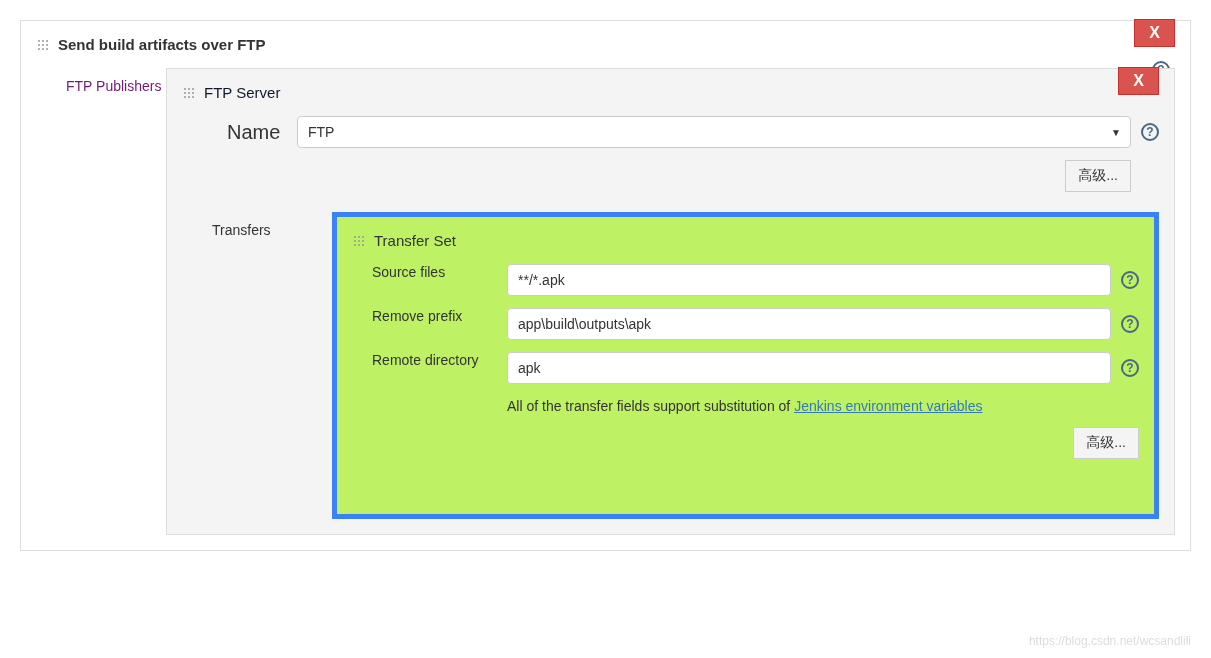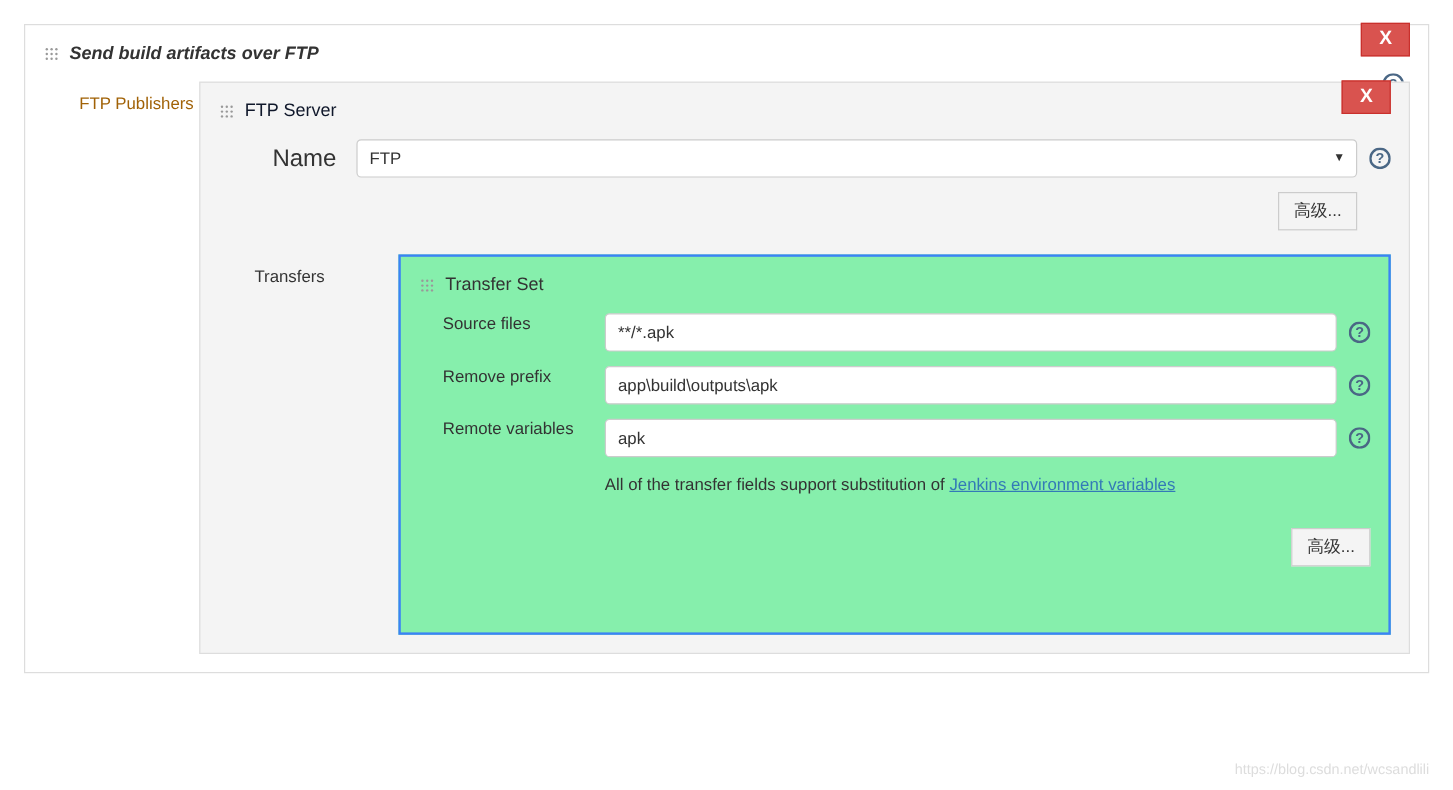--- a/index.html
+++ b/index.html
@@ -27,21 +27,20 @@
       padding: 4px 14px;
       cursor: pointer;
       z-index: 10;
     }
     .close-outer { top: -2px; right: 15px; }
     .close-inner { top: -2px; right: 15px; }
     .section-header {
       display: flex;
       align-items: center;
       margin-bottom: 10px;
-      font-style: italic;
     }
     .drag-icon {
       width: 14px;
       height: 14px;
       margin-right: 8px;
       display: inline-flex;
       align-items: center;
       justify-content: center;
     }
     .drag-icon svg { display: block; }
@@ -66,21 +65,21 @@
     .help-icon svg { display: block; }
     .body-row {
       display: flex;
       margin-top: 15px;
     }
     .left-label-col {
       width: 130px;
       padding-left: 30px;
       padding-top: 10px;
       font-size: 14px;
-      color: #a16207;
+      color: #701a75;
     }
     .right-col {
       flex: 1;
       border: 1px solid #ddd;
       background: #f4f4f4;
       padding: 15px 15px 15px 15px;
       position: relative;
     }
     .sub-title {
       font-size: 15px;
@@ -148,22 +147,22 @@
       gap: 35px;
     }
     .transfers-label {
       width: 115px;
       padding-left: 30px;
       padding-top: 10px;
       font-size: 14px;
     }
     .transfers-panel {
       flex: 1;
-      border: 2px solid #3b82f6;
-      background: #86efac;
+      border: 5px solid #3b82f6;
+      background: #bef264;
       padding: 15px;
     }
     .transfer-set-header {
       display: flex;
       align-items: center;
       font-size: 15px;
       margin-bottom: 15px;
     }
     .tform-row {
       display: flex;
@@ -174,21 +173,21 @@
       width: 155px;
       padding-left: 20px;
       font-size: 14px;
       color: #333;
     }
     .note-row {
       margin-left: 155px;
       font-size: 14px;
       color: #333;
       margin-top: 8px;
-      margin-bottom: 26px;
+      margin-bottom: 10px;
       line-height: 1.5;
     }
     .note-row a { color: #337ab7; text-decoration: underline; }
     .add-btn-row { margin-top: 15px; }
     .watermark {
       position: fixed;
       bottom: 10px;
       right: 20px;
       color: #ddd;
       font-size: 12px;
@@ -310,21 +309,21 @@
               <span class="help-icon">
                 <svg width="18" height="18" viewBox="0 0 18 18">
                     <circle cx="9" cy="9" r="8" fill="none" stroke="#4a6785" stroke-width="2"></circle>
                     <text x="9" y="13" text-anchor="middle" font-size="12" font-weight="bold" fill="#4a6785">?</text>
                   </svg>
               </span>
             </div>
           </div>
 
           <div class="tform-row">
-            <div class="tform-label">Remote variables</div>
+            <div class="tform-label">Remote directory</div>
             <div class="form-input-wrap">
               <input class="form-control" type="text" value="apk" style="">
               <span class="help-icon">
                 <svg width="18" height="18" viewBox="0 0 18 18">
                     <circle cx="9" cy="9" r="8" fill="none" stroke="#4a6785" stroke-width="2"></circle>
                     <text x="9" y="13" text-anchor="middle" font-size="12" font-weight="bold" fill="#4a6785">?</text>
                   </svg>
               </span>
             </div>
           </div>

